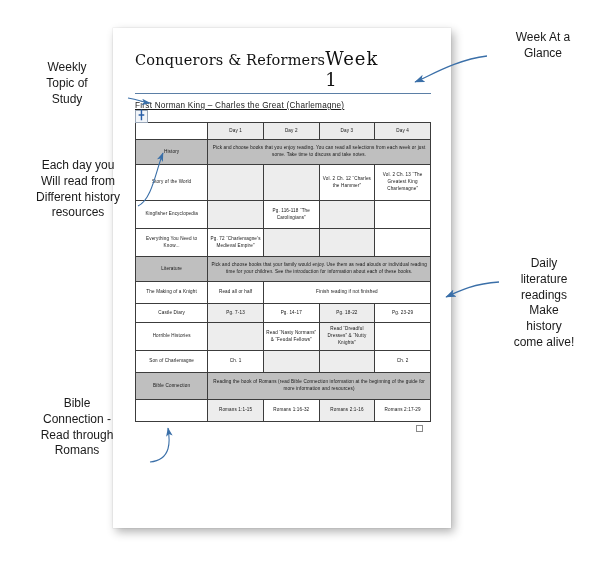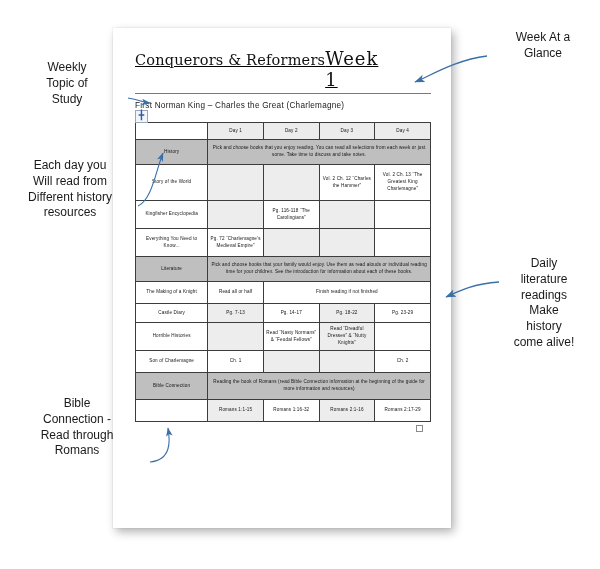--- a/index.html
+++ b/index.html
@@ -20,21 +20,21 @@
     position: absolute;
     color: #1a1a1a;
     font-size: 12px;
     line-height: 1.32;
     text-align: center;
     font-family: "Liberation Sans", sans-serif;
     white-space: pre-line;
     z-index: 40;
   }
   #callout-weekly   { left: 6px;   top: 60px;  width: 122px; }
-  #callout-each-day { left: 0px;   top: 158px; width: 140px; }
+  #callout-each-day { left: 8px;   top: 158px; width: 140px; }
   #callout-bible    { left: 6px;  top: 396px; width: 142px; }
   #callout-week-at  { left: 489px; top: 30px;  width: 108px; }
   #callout-daily    { left: 492px; top: 256px; width: 104px; }
 
   
   #arrows {
     position: absolute;
     left: 0; top: 0;
     width: 600px; height: 569px;
     z-index: 45;
@@ -59,21 +59,20 @@
     top: 20px;
     right: 20px;
   }
 
   
   .title-row {
     display: flex;
     align-items: baseline;
     justify-content: space-between;
     padding-bottom: 2px;
-    text-decoration: underline;
   }
   .doc-title {
     font-family: "DejaVu Serif", serif;
     font-size: 14.5px;
     color: #111111;
     letter-spacing: 0.2px;
     white-space: nowrap;
   }
   .doc-week {
     font-family: "DejaVu Serif", serif;
@@ -88,20 +87,21 @@
     margin-top: 1px;
     margin-bottom: 7px;
   }
   .subtitle {
     font-family: "Liberation Sans", sans-serif;
     font-size: 8.2px;
     color: #1b1b1b;
     letter-spacing: 0.25px;
     margin-bottom: 12px;
     white-space: nowrap;
+    text-decoration: underline;
   }
 
   
   .move-handle {
     position: absolute;
     left: 22px;
     top: 82px;
     width: 11px;
     height: 11px;
     border: 1px solid #9aa7b8;

